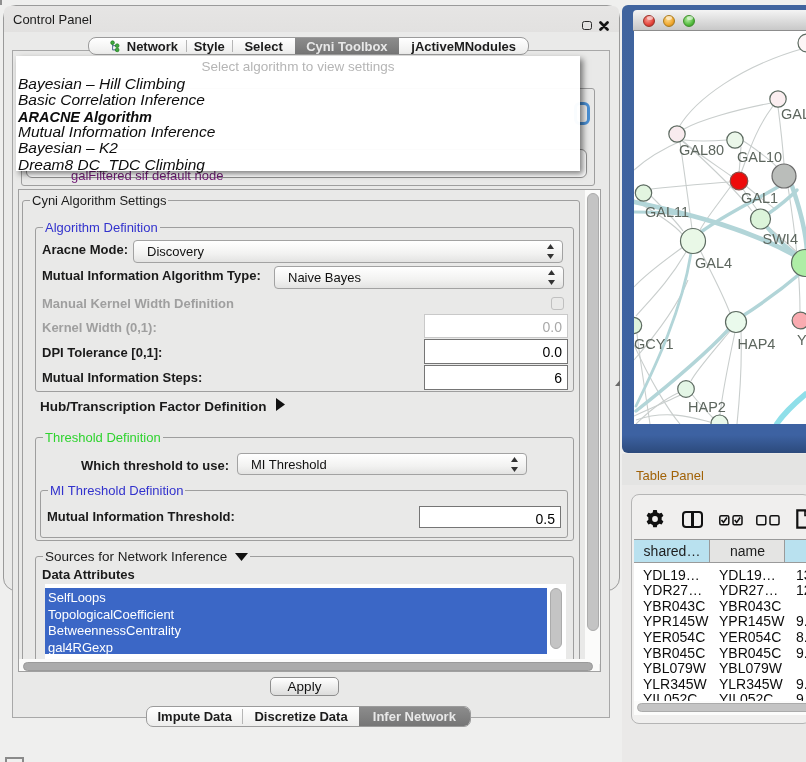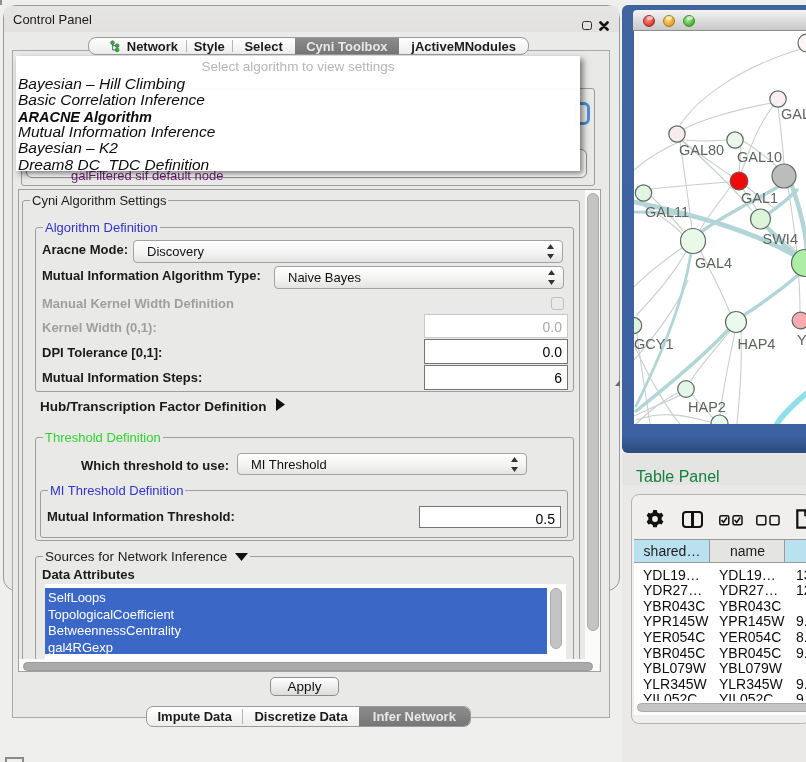--- a/index.html
+++ b/index.html
@@ -34,21 +34,21 @@
 .bluerow{position:absolute;left:0;width:502px;height:66px;top:3.5px;background:#3b67c6;}
 .brtext{position:absolute;left:3px;color:#fff;font-size:13px;white-space:nowrap;}
 
 #netwin{left:622px;top:5px;width:184px;height:448px;background:linear-gradient(#40649e,#3d62a2 96%,#2c4a7c 100%);border-radius:6px 0 0 6px;}
 #mactitle{left:11px;top:5px;width:173px;height:21px;background:linear-gradient(#f4f4f4,#c8c8c8);border-bottom:1px solid #8d8d8d;border-radius:4px 0 0 0;}
 .tl{position:absolute;top:4.5px;width:12px;height:12px;border-radius:50%;}
 .tl::after{content:"";position:absolute;left:2.8px;top:0.8px;width:6px;height:3.8px;border-radius:50%;background:rgba(255,255,255,0.55);}
 #netcanvas{left:12px;top:26px;width:172px;height:393px;background:#fff;overflow:hidden;}
 
 #tpanel{left:622px;top:453px;width:184px;height:309px;background:#eae9e8;}
-#tptitle{position:absolute;left:14px;top:15px;font-size:16px;color:#15803d;}
+#tptitle{position:absolute;left:14px;top:15px;font-size:13px;color:#a16207;}
 #tbox{position:absolute;left:9px;top:41px;width:180px;height:230px;background:#f0efee;border:1px solid #b5b5b5;border-radius:8px;}
 
 #popup{left:16px;top:56px;width:564px;height:115px;background:rgba(255,255,255,0.97);box-shadow:3px 3px 6px rgba(0,0,0,0.5);border:0;}
 #popup .hint{position:absolute;left:0;top:3px;width:100%;text-align:center;font-size:13.5px;color:#b5b5b5;}
 .pitem{position:absolute;left:2px;font-size:15.5px;color:#0c0c0c;white-space:nowrap;font-style:italic;}
 </style></head>
 <body>
 <div class="a" style="left:0;top:0;width:2px;height:5px;background:#8f8f8f;"></div>
 
 <div class="a" id="cpwin">
@@ -358,14 +358,14 @@
 
 <div class="a" style="left:5px;top:757px;width:19px;height:12px;border:2px solid #8a8a8a;background:#f0f0ef;"></div>
 
 <div class="a" id="popup">
   <div class="hint">Select algorithm to view settings</div>
   <div class="pitem" style="top:18.6px;">Bayesian – Hill Climbing</div>
   <div class="pitem" style="top:34.8px;">Basic Correlation Inference</div>
   <div class="pitem bold" style="top:52.6px;font-size:14.5px;">ARACNE Algorithm</div>
   <div class="pitem" style="top:67.2px;">Mutual Information Inference</div>
   <div class="pitem" style="top:83.4px;">Bayesian – K2</div>
-  <div class="pitem" style="top:99.6px;">Dream8 DC_TDC Definition</div>
+  <div class="pitem" style="top:99.6px;">Dream8 DC_TDC Climbing</div>
 </div>
 
 </body></html>

